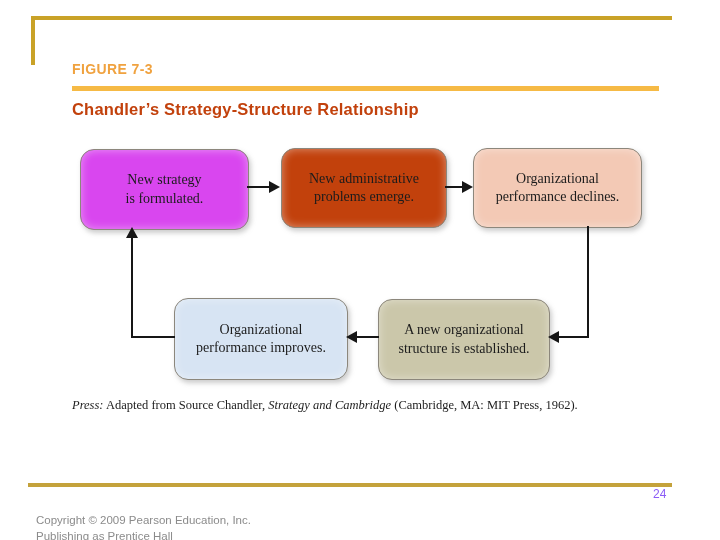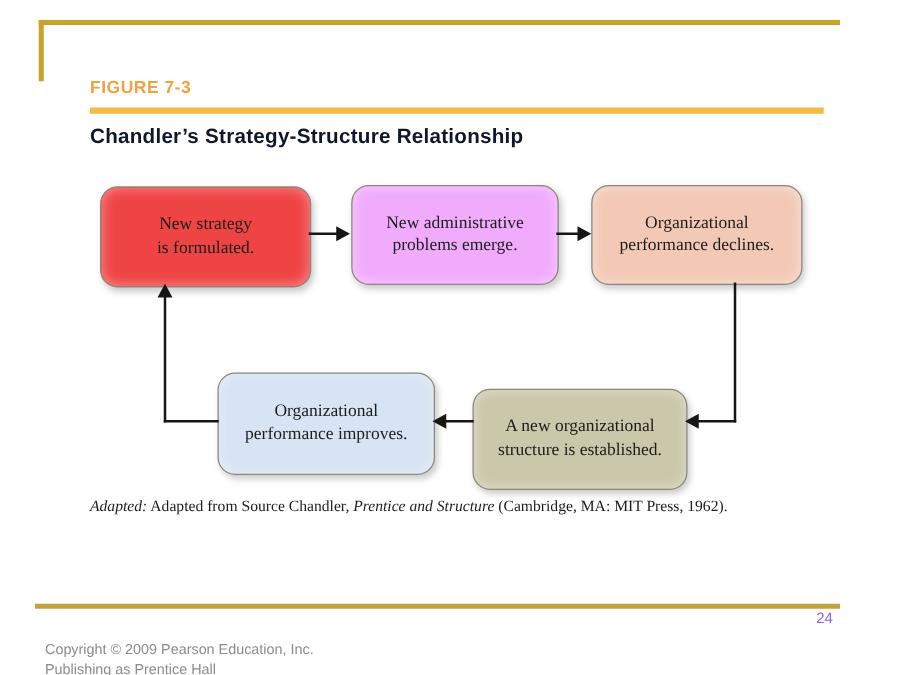--- a/index.html
+++ b/index.html
@@ -11,21 +11,21 @@
   .deco-hbar{position:absolute;left:31px;top:16px;width:648px;height:4px;background:#C9A227;}
   .deco-vbar{position:absolute;left:31px;top:16px;width:4px;height:49px;background:#C9A227;}
 
   .figure-label{
     position:absolute;left:72px;top:61px;
     font-size:14px;font-weight:bold;color:#F0A23F;letter-spacing:.4px;
   }
   .accent-bar{position:absolute;left:72px;top:86px;width:587px;height:5px;background:#F6BA45;}
   .slide-title{
     position:absolute;left:72px;top:100px;
-    font-size:16.5px;font-weight:bold;color:#0f172a;letter-spacing:.2px;
+    font-size:16.5px;font-weight:bold;color:#c2410c;letter-spacing:.2px;
   }
 
   
   .fbox{
     position:absolute;border:1px solid #8c877c;border-radius:14px;
     box-shadow:2px 3px 5px rgba(110,110,110,.35), inset 0 0 10px rgba(255,255,255,.45);
     display:flex;align-items:center;justify-content:center;text-align:center;
     font-family:"Liberation Serif","DejaVu Serif",serif;
     font-size:14px;color:#1c1c1c;line-height:1.3;white-space:pre-line;
   }
@@ -75,50 +75,50 @@
 
 <div class="slide">
 
   <div class="deco-hbar"></div>
   <div class="deco-vbar"></div>
 
   <div class="figure-label">FIGURE 7-3</div>
   <div class="accent-bar"></div>
   <div class="slide-title">Chandler’s Strategy-Structure Relationship</div>
 
-  <div class="fbox box1" style="background-color: #ef4444;">New strategy
+  <div class="fbox box1" style="background-color: #d946ef;">New strategy
 is formulated.</div>
-  <div class="fbox box2" style="background-color: #f0abfc;">New administrative
+  <div class="fbox box2" style="background-color: #c2410c;">New administrative
 problems emerge.</div>
   <div class="fbox box3" style="background-color: rgb(243, 201, 181);">Organizational
 performance declines.</div>
   <div class="fbox box4" style="background-color: rgb(215, 228, 243);">Organizational
 performance improves.</div>
-  <div class="fbox box5" style="background-color: rgb(203, 199, 170); margin-top: 12px;">A new organizational
+  <div class="fbox box5" style="background-color: rgb(203, 199, 170);">A new organizational
 structure is established.</div>
 
   <div class="cline l-a1"></div>
   <div class="ah ah-right h-a1"></div>
 
   <div class="cline l-a2"></div>
   <div class="ah ah-right h-a2"></div>
 
   <div class="cline l-rv"></div>
   <div class="cline l-rh"></div>
   <div class="ah ah-left h-r"></div>
 
   <div class="cline l-mid"></div>
   <div class="ah ah-left h-mid"></div>
 
   <div class="cline l-lh"></div>
   <div class="cline l-lv"></div>
   <div class="ah ah-up h-up"></div>
 
   <div class="source-line">
-    <span class="ital">Adapted:</span><span> Adapted from Source Chandler, </span><span class="ital">Prentice and Structure</span><span> (Cambridge, MA: MIT Press, 1962).</span>
+    <span class="ital">Press:</span><span> Adapted from Source Chandler, </span><span class="ital">Strategy and Cambridge</span><span> (Cambridge, MA: MIT Press, 1962).</span>
   </div>
 
   <div class="footer-rule"></div>
   <div class="copyright">Copyright © 2009 Pearson Education, Inc.
 Publishing as Prentice Hall</div>
   <div class="page-number">24</div>
 
 </div>
 
 </body></html>

